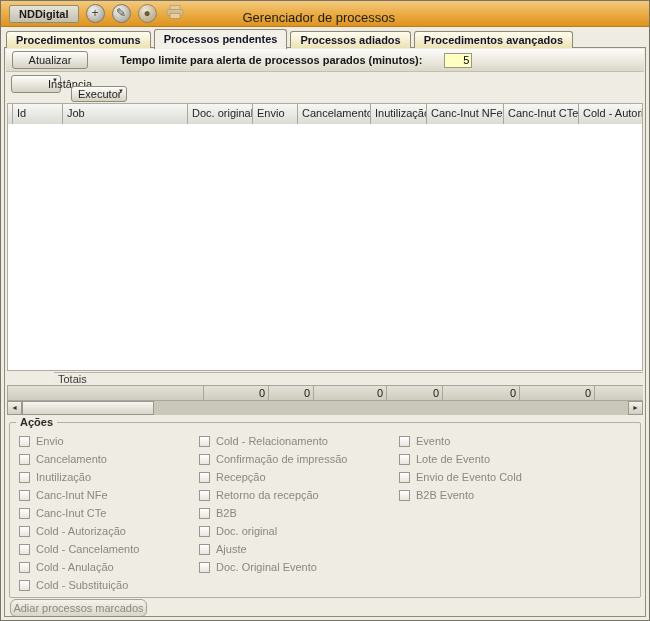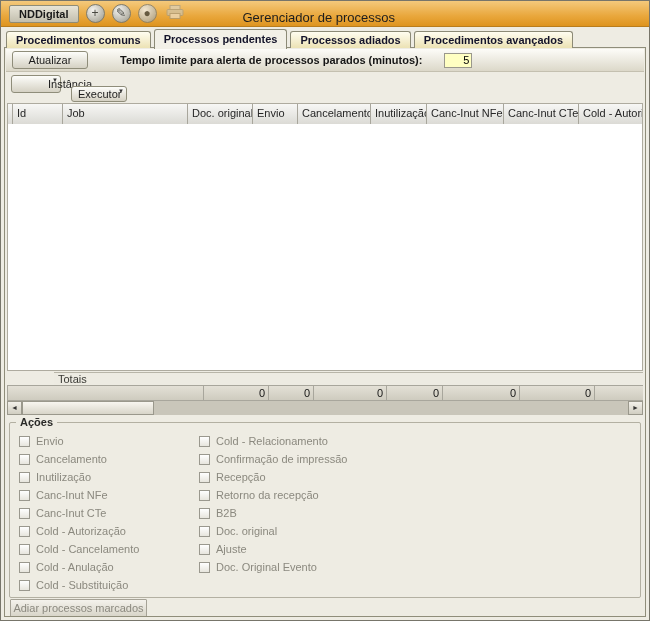--- a/index.html
+++ b/index.html
@@ -120,21 +120,21 @@
   }
   .chk-col { position:absolute; top:9px; width:190px; }
   .chk-col.c1 { left:9px; } .chk-col.c2 { left:189px; } .chk-col.c3 { left:389px; }
   .chk { display:flex; align-items:center; height:18px; gap:6px; }
   .box { width:11px; height:11px; border:1px solid #9a988e; background:linear-gradient(#ffffff,#e7e5dd); flex:0 0 auto; }
   .chk-label { font-size:11px; color:#8b897f; white-space:nowrap; }
   
   .defer-btn {
     position:absolute; left:5px; top:551px; width:137px; height:18px;
     background:linear-gradient(#f4f2ec,#d8d5c9); border:1px solid #a5a296;
-    border-radius:1px; font-size:11px; color:#8b897f;
+    border-radius:6px; font-size:11px; color:#8b897f;
   }
 </style>
 </head>
 <body>
 
 <div class="window">
 
   <div class="titlebar">
     <button class="brand-btn">NDDigital</button>
     <span class="circle-icon">+</span>
@@ -280,18 +280,36 @@
         <label class="chk">
             <span class="box"></span>
             <span class="chk-label">Ajuste</span>
           </label>
         <label class="chk">
             <span class="box"></span>
             <span class="chk-label">Doc. Original Evento</span>
           </label>
       </div>
 
+      <div class="chk-col c3">
+        <label class="chk">
+            <span class="box"></span>
+            <span class="chk-label">Evento</span>
+          </label>
+        <label class="chk">
+            <span class="box"></span>
+            <span class="chk-label">Lote de Evento</span>
+          </label>
+        <label class="chk">
+            <span class="box"></span>
+            <span class="chk-label">Envio de Evento Cold</span>
+          </label>
+        <label class="chk">
+            <span class="box"></span>
+            <span class="chk-label">B2B Evento</span>
+          </label>
+      </div>
     </div>
 
     <button class="defer-btn">Adiar processos marcados</button>
 
   </div>
 </div>
 
 </body></html>

